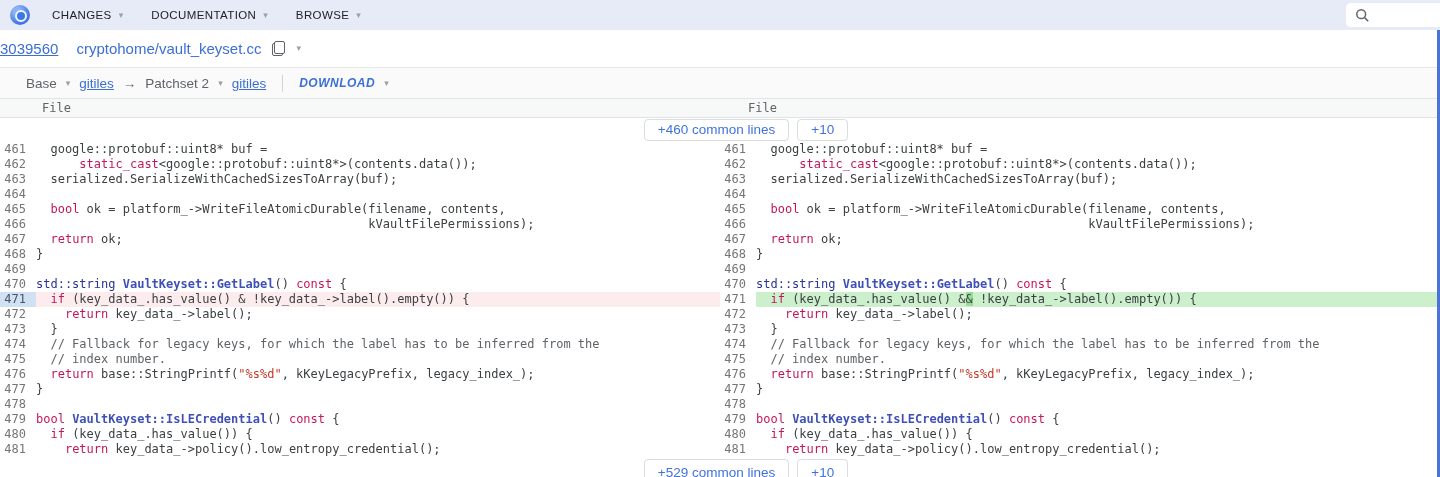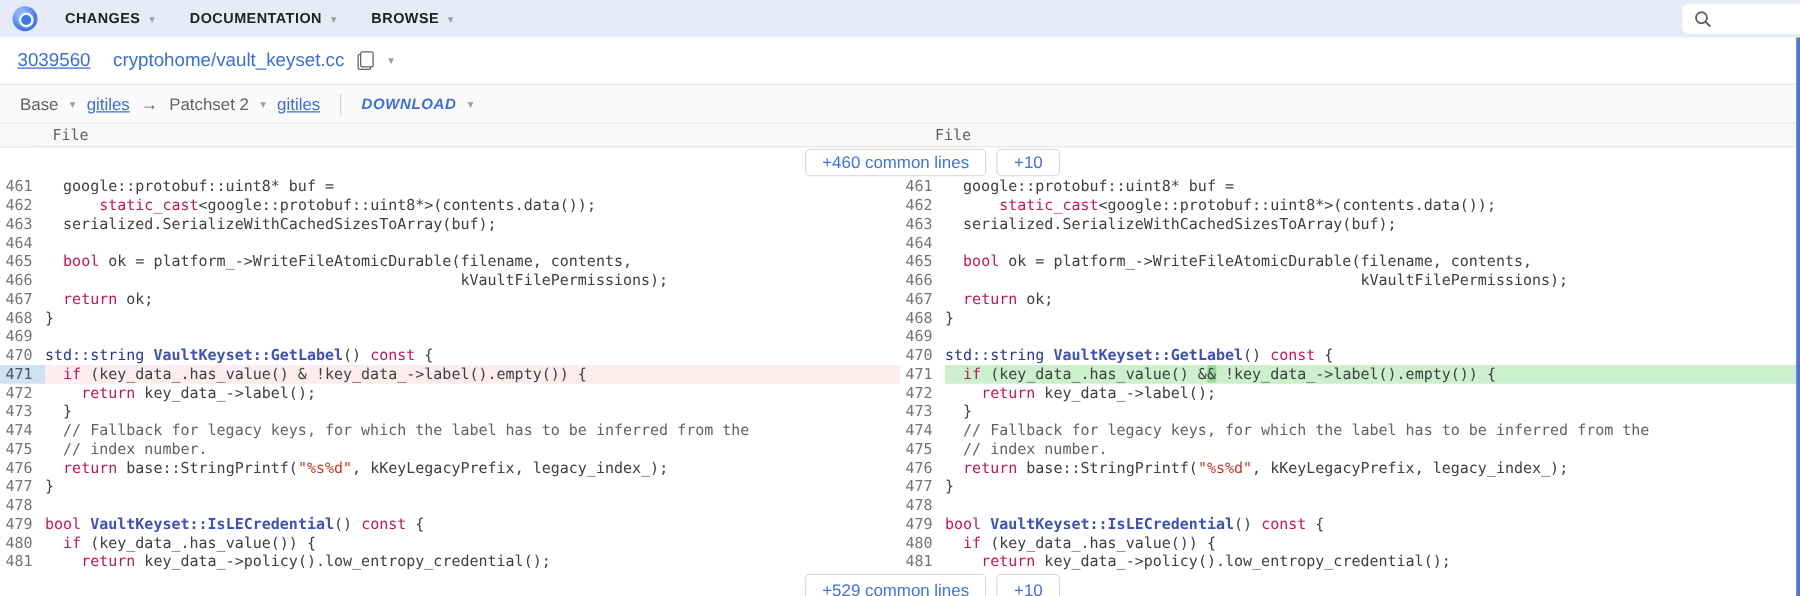--- a/index.html
+++ b/index.html
@@ -10,42 +10,42 @@
   
   .header { height:30px; background:#e7ebf8; display:flex; align-items:center; position:relative; }
   .logo { width:20px; height:20px; border-radius:50%; margin-left:10px; flex:0 0 auto;
     background:radial-gradient(circle at 35% 30%, #8ab2f5 0 18%, #4a7de8 60%, #2f62d8 100%);
     position:relative; }
   .logo::after { content:""; position:absolute; left:5px; top:5px; width:8px; height:8px;
     border:2px solid #eef4ff; border-radius:50%; background:#3c79e6; }
   .app-title { font-size:21px; font-weight:500; color:#1b1c1e; margin-left:9px; letter-spacing:.2px; }
   .nav { display:flex; align-items:center; margin-left:22px; gap:28px; }
   .nav-item { display:flex; align-items:center; gap:7px; cursor:pointer; }
-  .nav-label { font-size:11.5px; font-weight:700; letter-spacing:.4px; color:#202124; }
+  .nav-label { font-size:11.5px; font-weight:400; letter-spacing:.4px; color:#202124; }
   .caret { font-size:9px; color:#9aa0a6; line-height:1; }
   .search-box { position:absolute; right:-6px; top:3px; width:100px; height:24px; background:#fff;
     border-radius:5px; display:flex; align-items:center; padding-left:9px; }
 
   
   .changebar { height:38px; background:#fff; border-bottom:1px solid #e8e8e8;
-    display:flex; align-items:center; padding-left:14px; font-size:15px; }
+    display:flex; align-items:center; font-size:15px; }
   a.lnk { color:#3b6fd4; text-decoration:none; cursor:pointer; }
   a.lnk.u { text-decoration:underline; }
   .subject { margin-left:16px; font-weight:500; color:#202124; }
   .filepath { margin-left:18px; }
   .copy-icon { position:relative; width:13px; height:15px; margin-left:10px; cursor:pointer; }
   .copy-icon::before { content:""; position:absolute; left:0; bottom:0; width:9px; height:11px;
     border:1.4px solid #5f6368; border-radius:2px; background:#fff; }
   .copy-icon::after { content:""; position:absolute; right:0; top:0; width:9px; height:11px;
     border:1.4px solid #5f6368; border-radius:2px; background:#fff; }
   .changebar .caret { margin-left:12px; }
 
   
   .patchsetbar { height:31px; background:#fafafa; border-bottom:1px solid #e4e4e4;
-    display:flex; align-items:center; padding-left:16px; font-size:13.5px; color:#5f6368; gap:9px; }
+    display:flex; align-items:center; padding-left:26px; font-size:13.5px; color:#5f6368; gap:9px; }
   .psep { width:1px; height:17px; background:#d4d4d4; margin:0 7px; }
   .download { font-size:12px; font-weight:700; letter-spacing:.5px; color:#3b6fd4; cursor:pointer;font-style:italic; }
   .file-header-row { display:flex; height:19px; background:#f7f8f8; border-bottom:1px solid #e3e3e3;padding-left:28px; }
   .file-header-cell { width:720px; font-family:"DejaVu Sans Mono", monospace; font-size:12px;
     color:#5f6368; padding-left:14px; line-height:19px; }
   .expand-row { height:24px; background:#fff; display:flex; justify-content:center; align-items:center;
     gap:8px; transform:translateX(26px); }
   .expand-row.bottom { margin-top:2px; height:28px; align-items:flex-start; }
   .expand-btn { background:#fff; border:1px solid #dadce0; border-radius:4px; color:#4072de;
     font-size:13.5px; font-family:"Liberation Sans", sans-serif; padding:2px 13px; height:22px;

